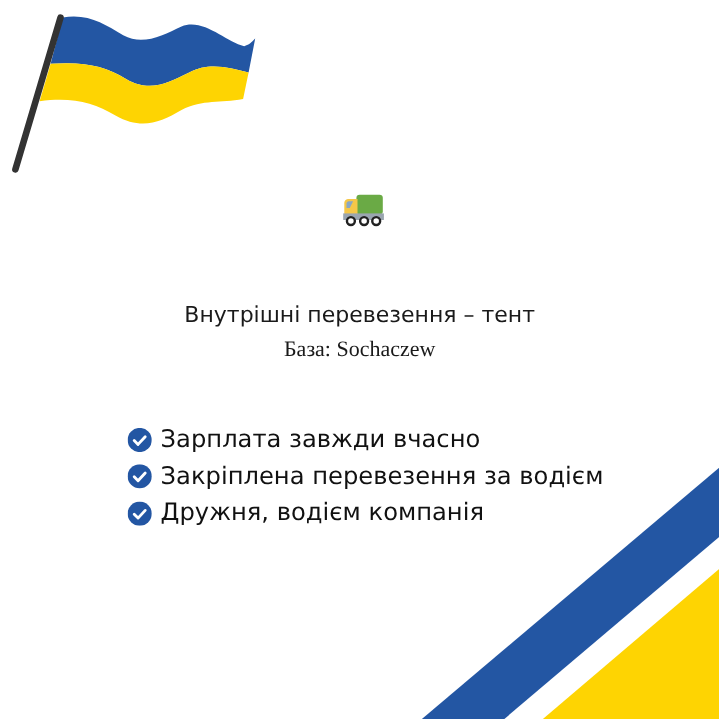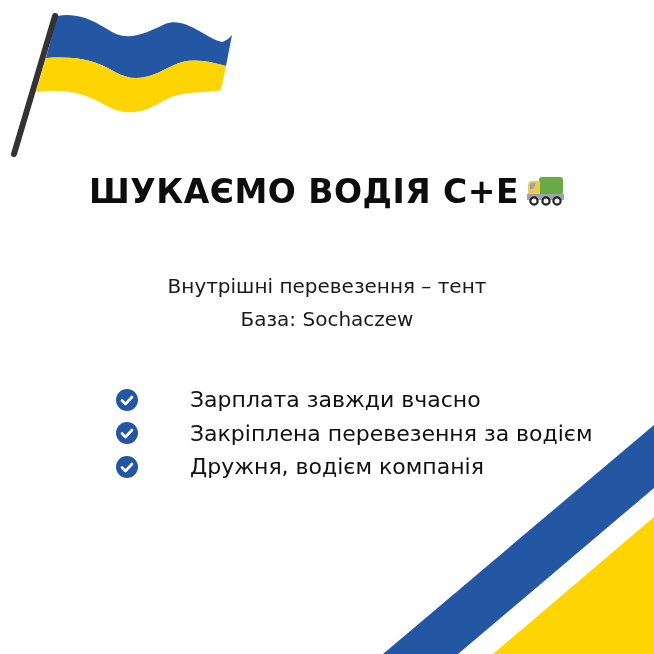--- a/index.html
+++ b/index.html
@@ -6,50 +6,50 @@
   body { width:654px; height:654px; background:#ffffff; position:relative; overflow:hidden; font-family:"DejaVu Sans", sans-serif; }
   .abs { position:absolute; }
   #flag { left:0; top:0; width:250px; height:170px; }
   #stripes { left:0; top:0; width:654px; height:654px; }
   .title { left:0; width:654px; top:172px; text-align:center; font-family:"DejaVu Sans", sans-serif; font-weight:bold; font-size:33px; color:#0d0d0d; letter-spacing:0.5px; white-space:nowrap; }
   .title .truck { display:inline-block; vertical-align:-4px; margin-left:6px; }
   .sub { left:0; width:654px; text-align:center; font-family:"DejaVu Sans", sans-serif; font-size:20px; color:#1a1a1a; white-space:nowrap; }
   .features { left:116px; top:383px; }
   .feat { display:flex; align-items:center; height:33.5px; }
   .check { width:22px; height:22px; margin-right:8px; flex:none; }
-  .feat span { font-family:"DejaVu Sans", sans-serif; font-size:22px; color:#111; white-space:nowrap;margin-left:44px; }
+  .feat span { font-family:"DejaVu Sans", sans-serif; font-size:22px; color:#111; white-space:nowrap; }
 </style>
 </head>
 <body>
 
 <svg id="stripes" class="abs" viewBox="0 0 654 654">
   <polygon points="654,425 654,488 458,654 383,654" fill="#2356a3"></polygon>
   <polygon points="654,517 654,654 493,654" fill="#fed402"></polygon>
 </svg>
 
 <svg id="flag" class="abs" viewBox="0 0 250 170">
   <path d="M57,16 C80,12 95,22 112,32 C130,42 148,32 165,24 C185,16 205,38 222,42 C228,40 230,37 232,35 L226,66 C210,62 190,56 172,66 C152,76 136,84 115,72 C95,60 78,56 46,58 Z" fill="#2356a3"></path>
   <path d="M46,58 C78,56 95,60 115,72 C136,84 152,76 172,66 C190,56 210,62 226,66 L221,90 C200,94 185,90 165,100 C145,112 128,118 105,105 C85,93 65,88 36,92 Z" fill="#fed402"></path>
   <line x1="55" y1="16" x2="14" y2="154" stroke="#333333" stroke-width="6" stroke-linecap="round"></line>
 </svg>
 
 <div class="abs title">
-  <span>ШУКАЄМО ВОДІЯ C+E</span><svg class="truck" width="40" height="32" viewBox="0 0 40 32">
+  <svg class="truck" width="40" height="32" viewBox="0 0 40 32">
     <rect x="14" y="2" width="24" height="18" rx="3" fill="#6aaa45"></rect>
     <path d="M3,20 L3,10 C3,7 5,6 7,6 L15,6 L15,20 Z" fill="#f5c748"></path>
     <path d="M5,14 L5,10 C5,9 6,8 7,8 L11,8 L8,14 Z" fill="#8aa7c4"></path>
     <rect x="2" y="19" width="37" height="6" fill="#9aa5b0"></rect>
     <circle cx="9" cy="26" r="3.6" fill="#fff" stroke="#222" stroke-width="2.2"></circle>
     <circle cx="21" cy="26" r="3.6" fill="#fff" stroke="#222" stroke-width="2.2"></circle>
     <circle cx="32" cy="26" r="3.6" fill="#fff" stroke="#222" stroke-width="2.2"></circle>
   </svg>
 </div>
 
 <div class="abs sub" style="top:274px;">Внутрішні перевезення – тент</div>
-<div class="abs sub" style="top:307px;">База: Sochaczew</div>
+<div class="abs sub" style="top:307px;font-family:Liberation Serif, serif;">База: Sochaczew</div>
 
 <div class="abs features">
   <div class="feat">
     <svg class="check" viewBox="0 0 22 22">
         <circle cx="11" cy="11" r="11" fill="#2356a3"></circle>
         <path d="M6,11.5 L9.5,15 L16,8" stroke="#fff" stroke-width="2.6" fill="none" stroke-linecap="round" stroke-linejoin="round"></path>
       </svg>
     <span>Зарплата завжди вчасно</span>
   </div>
   <div class="feat">

